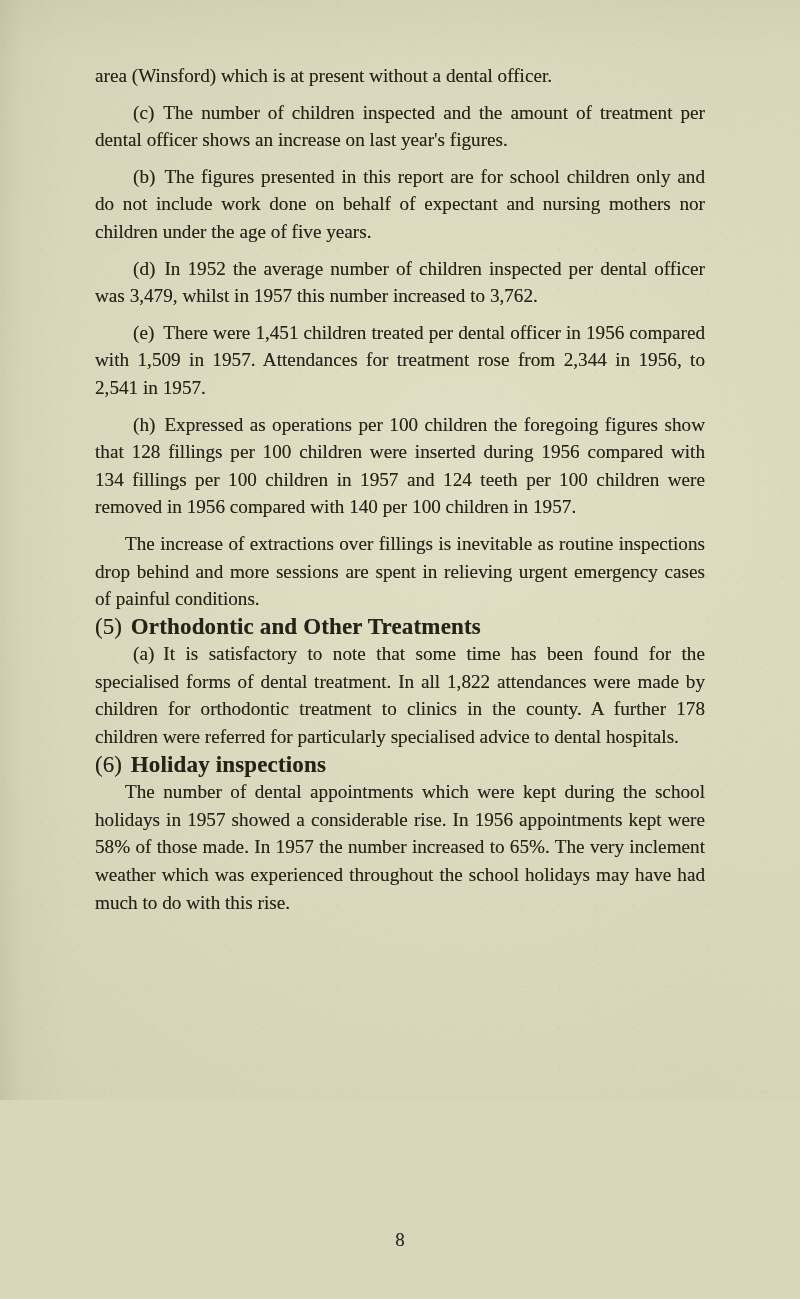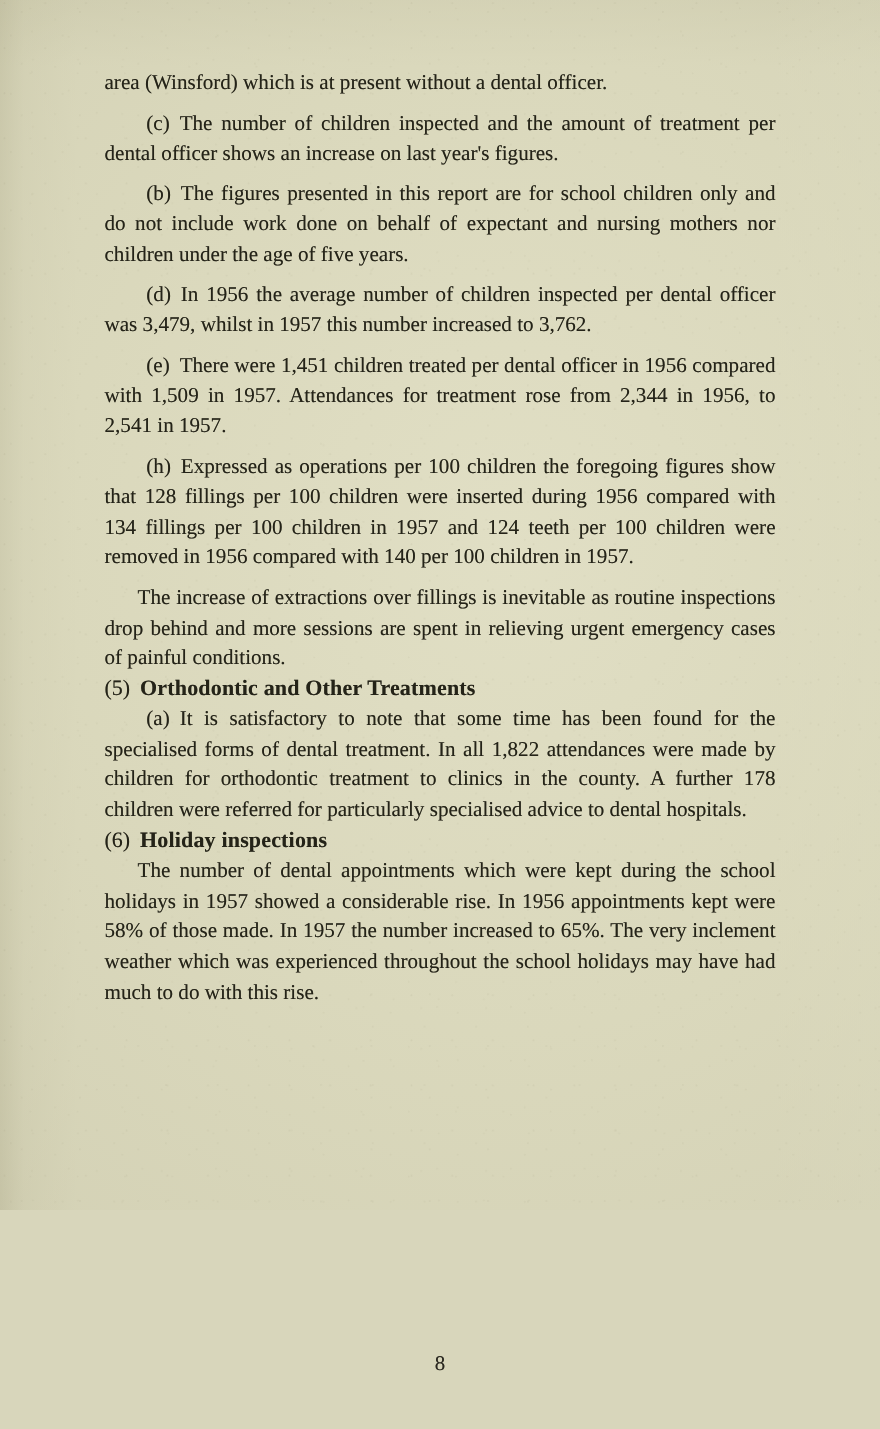--- a/index.html
+++ b/index.html
@@ -87,21 +87,21 @@
   }
 
   
   p.gap {
     margin-top: 9px;
   }
 
   h2.section-heading {
     margin: 0;
     padding: 0;
-    font-size: 20px;
+    font-size: 23px;
     line-height: 27.6px;
     font-weight: normal;
     text-align: left;
     text-indent: 0;
   }
   h2.section-heading .num {
     font-weight: normal;
   }
   h2.section-heading .ttl {
     font-weight: bold;
@@ -136,21 +136,21 @@
   <div id="grain"></div>
 
   <div id="textblock">
 
     <p class="para flush">area (Winsford) which is at present without a dental officer.</p>
 
     <p class="para gap"><span class="label">(c)</span><span class="sp"></span><span>The number of children inspected and the amount of treatment per dental officer shows an increase on last year's figures.</span></p>
 
     <p class="para gap"><span class="label">(b)</span><span class="sp"></span><span>The figures presented in this report are for school children only and do not include work done on behalf of expectant and nursing mothers nor children under the age of five years.</span></p>
 
-    <p class="para gap"><span class="label">(d)</span><span class="sp"></span><span>In 1956 the average number of children inspected per dental officer was 3,479, whilst in 1957 this number increased to 3,762.</span></p>
+    <p class="para gap"><span class="label">(d)</span><span class="sp"></span><span>In 1952 the average number of children inspected per dental officer was 3,479, whilst in 1957 this number increased to 3,762.</span></p>
 
     <p class="para gap"><span class="label">(e)</span><span class="sp"></span><span>There were 1,451 children treated per dental officer in 1956 compared with 1,509 in 1957. Attendances for treatment rose from 2,344 in 1956, to 2,541 in 1957.</span></p>
 
 
 
     <p class="para gap"><span class="label">(h)</span><span class="sp"></span><span>Expressed as operations per 100 children the foregoing figures show that 128 fillings per 100 children were inserted during 1956 compared with 134 fillings per 100 children in 1957 and 124 teeth per 100 children were removed in 1956 compared with 140 per 100 children in 1957.</span></p>
 
     <p class="para tight gap">The increase of extractions over fillings is inevitable as routine inspections drop behind and more sessions are spent in relieving urgent emergency cases of painful conditions.</p>
 
     <h2 class="section-heading heading-gap-before"><span class="num">(5)</span><span class="sp"></span><span class="ttl">Orthodontic and Other Treatments</span></h2>

